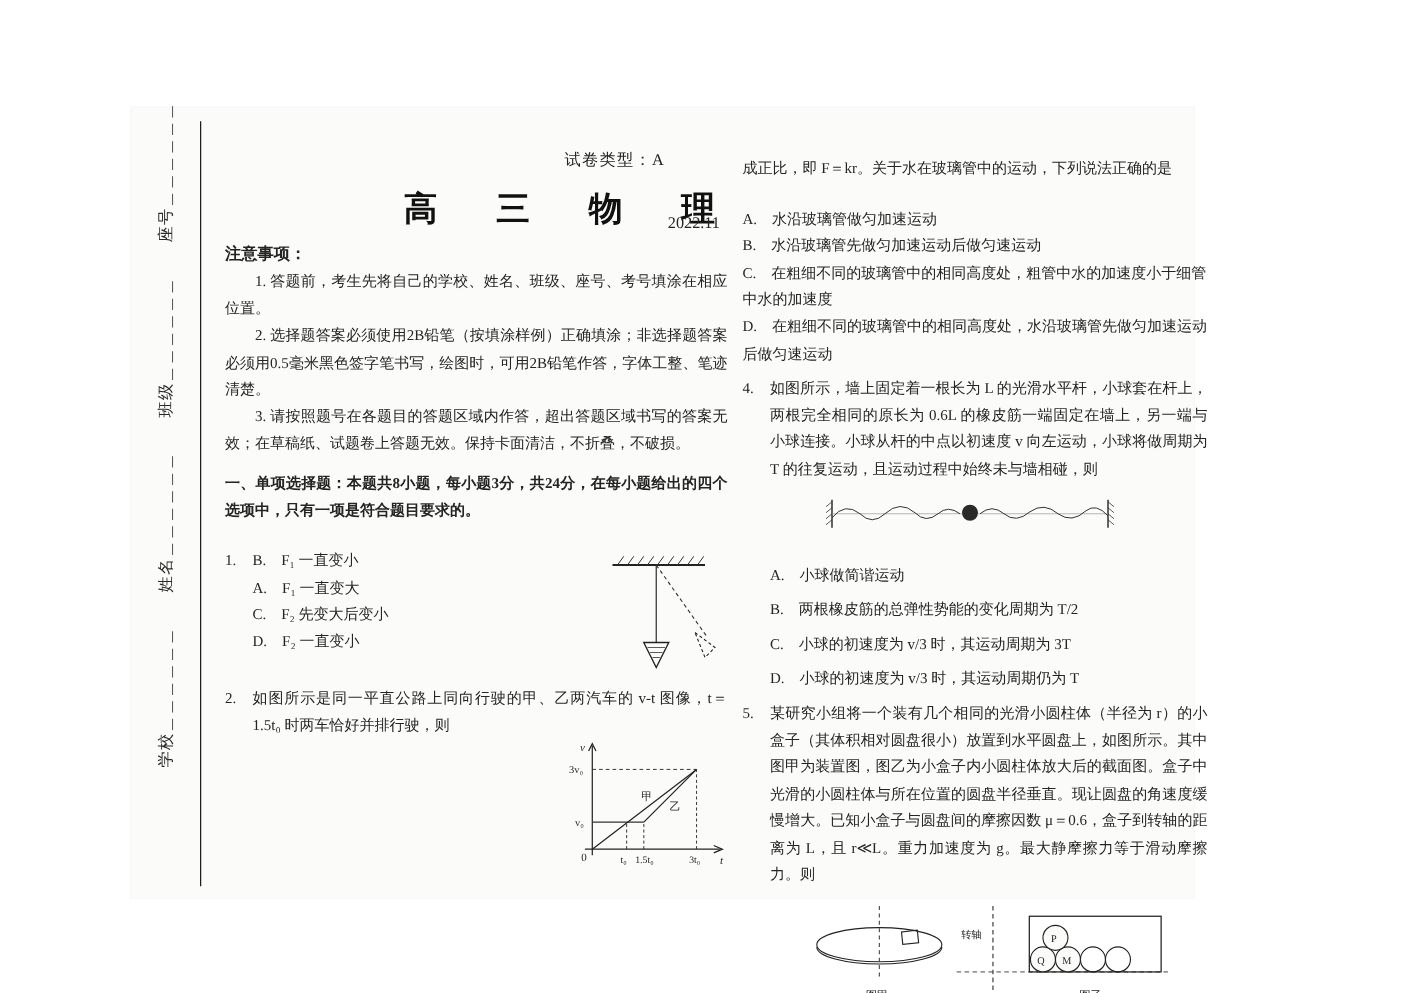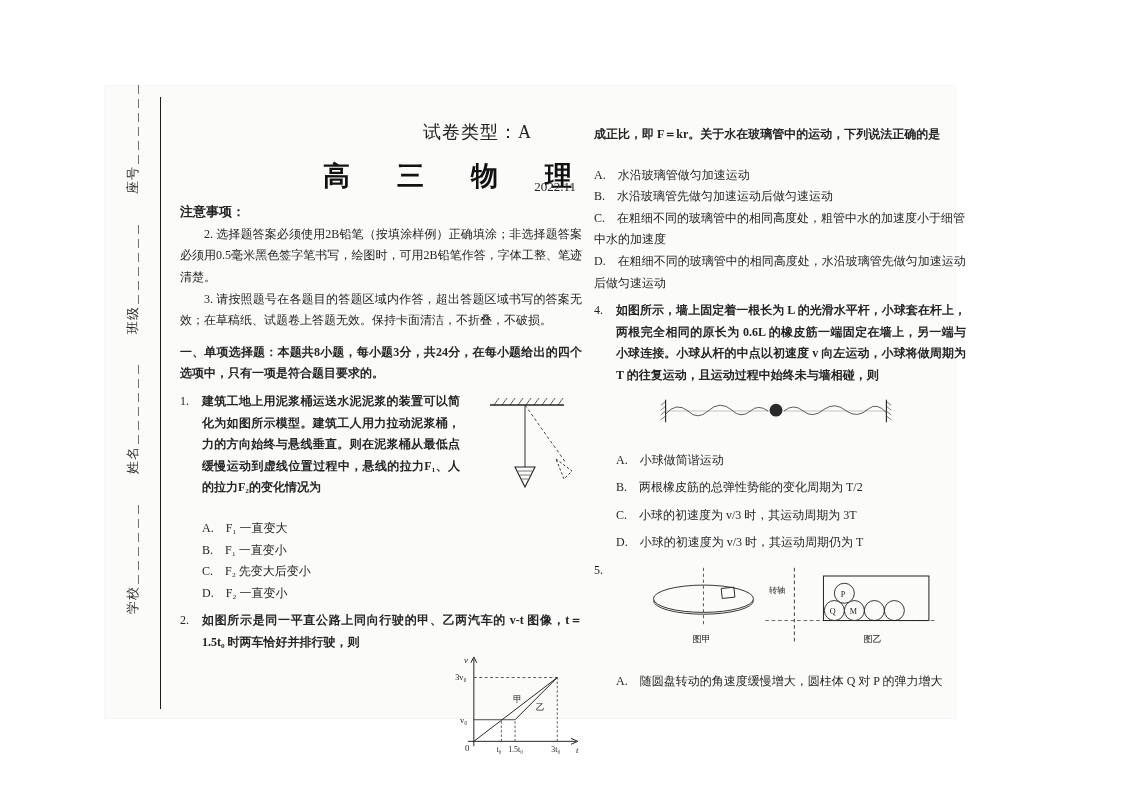--- a/index.html
+++ b/index.html
@@ -15,35 +15,35 @@
   }
   .seal-line{position:absolute;left:55px;top:11px;width:1px;height:612px;background:#1c1c1c;}
   .seal-text{
     position:absolute;left:-200px;top:291px;width:456px;height:18px;
     transform:rotate(-90deg);transform-origin:center;
     font-size:13px;color:#2a2a2a;text-align:center;white-space:nowrap;letter-spacing:1px;
   }
   .col{position:absolute;font-size:12px;line-height:1.8;color:#242424;}
   .col-left{left:75px;top:30px;width:402px;}
   .col-right{left:489px;top:38px;width:372px;}
-  .exam-type{text-align:right;padding-right:50px;font-size:18px;letter-spacing:1px;}
+  .exam-type{text-align:right;padding-right:50px;font-size:13px;letter-spacing:1px;}
   .title-row{position:relative;margin-top:6px;height:44px;}
   .title{
     margin:0;text-align:right;font-size:27px;font-weight:bold;color:#111;
     letter-spacing:10px;line-height:44px;
   }
   .date{position:absolute;right:6px;bottom:0;font-size:13px;}
   .notice{margin-top:2px;}
   .notice-head{font-weight:bold;font-size:13px;margin-bottom:0;}
   .para{margin:0;text-align:justify;}
   .indent{text-indent:2em;}
   .section-head{margin:10px 0 4px 0;font-weight:bold;text-align:justify;}
   .question{position:relative;padding-left:22px;margin-top:6px;}
   .q-num{position:absolute;left:0;top:0;}
-  .q-stem{margin:0;text-align:justify;font-weight:bold;}
+  .q-stem{margin:0;text-align:justify;}
   .options{margin-top:19px;}
   .option{min-height:21px;}
   .option.tall{margin:6px 0;}
   .flush{padding-left:0;}
   .flush .q-stem{text-align:justify;}
   .fig{float:right;}
   .fig-q1{width:112px;height:100px;margin:2px 0 2px 10px;}
   .fig-q2{width:128px;height:106px;margin:0 0 0 8px;}
   .fig-q4{display:block;width:240px;height:40px;margin:4px 0 2px 40px;float:none;}
   .fig-q5{display:block;width:300px;height:92px;margin:6px 0 2px 22px;float:none;}
@@ -62,41 +62,41 @@
 
     <div class="exam-type">试卷类型：A</div>
 
     <div class="title-row">
       <h1 class="title">高　三　物　理</h1>
       <span class="date">2022.11</span>
     </div>
 
     <div class="notice">
       <div class="notice-head">注意事项：</div>
+      <p class="para indent">1. 答题前，考生先将自己的学校、姓名、班级、座号、考号填涂在相应位置。</p>
       <p class="para indent">2. 选择题答案必须使用2B铅笔（按填涂样例）正确填涂；非选择题答案必须用0.5毫米黑色签字笔书写，绘图时，可用2B铅笔作答，字体工整、笔迹清楚。</p>
       <p class="para indent">3. 请按照题号在各题目的答题区域内作答，超出答题区域书写的答案无效；在草稿纸、试题卷上答题无效。保持卡面清洁，不折叠，不破损。</p>
     </div>
 
     <p class="section-head">一、单项选择题：本题共8小题，每小题3分，共24分，在每小题给出的四个选项中，只有一项是符合题目要求的。</p>
 
     <div class="question clearfix">
       <span class="q-num">1.</span>
       <svg class="fig fig-q1" viewBox="0 0 112 100">
         <path d="M20,12 L94,12" stroke="#222" stroke-width="1.6" fill="none"></path>
         <path d="M24,12 l5,-7 M32,12 l5,-7 M40,12 l5,-7 M48,12 l5,-7 M56,12 l5,-7 M64,12 l5,-7 M72,12 l5,-7 M80,12 l5,-7 M88,12 l5,-7" stroke="#333" stroke-width="0.8"></path>
         <line x1="55" y1="12" x2="55" y2="74" stroke="#333" stroke-width="1"></line>
         <path d="M45,74 L65,74 L55,94 Z" fill="none" stroke="#222" stroke-width="1.1"></path>
         <path d="M48,78 l14,0 M50,82 l10,0 M52,86 l6,0" stroke="#444" stroke-width="0.7"></path>
         <line x1="55" y1="12" x2="96" y2="70" stroke="#333" stroke-width="0.9" stroke-dasharray="3,2.5"></line>
         <path d="M86,66 L102,78 L94,86 Z" fill="none" stroke="#222" stroke-width="0.9" stroke-dasharray="2.5,2"></path>
       </svg>
-      <p class="q-stem">建筑工地上用泥浆桶运送水泥泥浆的装置可以简化为如图所示模型。建筑工人用力拉动泥浆桶，力的方向始终与悬线垂直。则在泥浆桶从最低点缓慢运动到虚线位置过程中，悬线的拉力F₁、人的拉力F₂的变化情况为</p>
       <div class="options">
+        <div class="option">B.　F₁ 一直变小</div>
         <div class="option">A.　F₁ 一直变大</div>
-        <div class="option">B.　F₁ 一直变小</div>
         <div class="option">C.　F₂ 先变大后变小</div>
         <div class="option">D.　F₂ 一直变小</div>
       </div>
     </div>
 
     <div class="question clearfix">
       <span class="q-num">2.</span>
       <p class="q-stem">如图所示是同一平直公路上同向行驶的甲、乙两汽车的 v-t 图像，t＝1.5t₀ 时两车恰好并排行驶，则</p>
       <svg class="fig fig-q2" viewBox="0 0 130 108">
         <line x1="20" y1="95" x2="20" y2="6" stroke="#222" stroke-width="1"></line>
@@ -153,20 +153,21 @@
       <div class="options">
         <div class="option">A.　小球做简谐运动</div>
         <div class="option tall">B.　两根橡皮筋的总弹性势能的变化周期为 T/2</div>
         <div class="option tall">C.　小球的初速度为 v/3 时，其运动周期为 3T</div>
         <div class="option tall">D.　小球的初速度为 v/3 时，其运动周期仍为 T</div>
       </div>
     </div>
 
     <div class="question">
       <span class="q-num">5.</span>
+      <p class="q-stem">某研究小组将一个装有几个相同的光滑小圆柱体（半径为 r）的小盒子（其体积相对圆盘很小）放置到水平圆盘上，如图所示。其中图甲为装置图，图乙为小盒子内小圆柱体放大后的截面图。盒子中光滑的小圆柱体与所在位置的圆盘半径垂直。现让圆盘的角速度缓慢增大。已知小盒子与圆盘间的摩擦因数 μ＝0.6，盒子到转轴的距离为 L，且 r≪L。重力加速度为 g。最大静摩擦力等于滑动摩擦力。则</p>
       <svg class="fig-q5" viewBox="0 0 330 92">
         <ellipse cx="72" cy="38" rx="55" ry="15" fill="none" stroke="#222" stroke-width="1"></ellipse>
         <path d="M17,40 A55,15 0 0,0 127,40" fill="none" stroke="#222" stroke-width="1"></path>
         <line x1="72" y1="4" x2="72" y2="66" stroke="#333" stroke-width="0.9" stroke-dasharray="3.5,3"></line>
         <rect x="92" y="26" width="14" height="11" fill="none" stroke="#222" stroke-width="1" transform="rotate(-6 99 31)"></rect>
         <text x="60" y="86" font-size="10">图甲</text>
 
         <line x1="172" y1="4" x2="172" y2="88" stroke="#333" stroke-width="1" stroke-dasharray="4,3"></line>
         <text x="144" y="32" font-size="9">转轴</text>
         <line x1="140" y1="62" x2="326" y2="62" stroke="#333" stroke-width="0.8" stroke-dasharray="4,3"></line>

